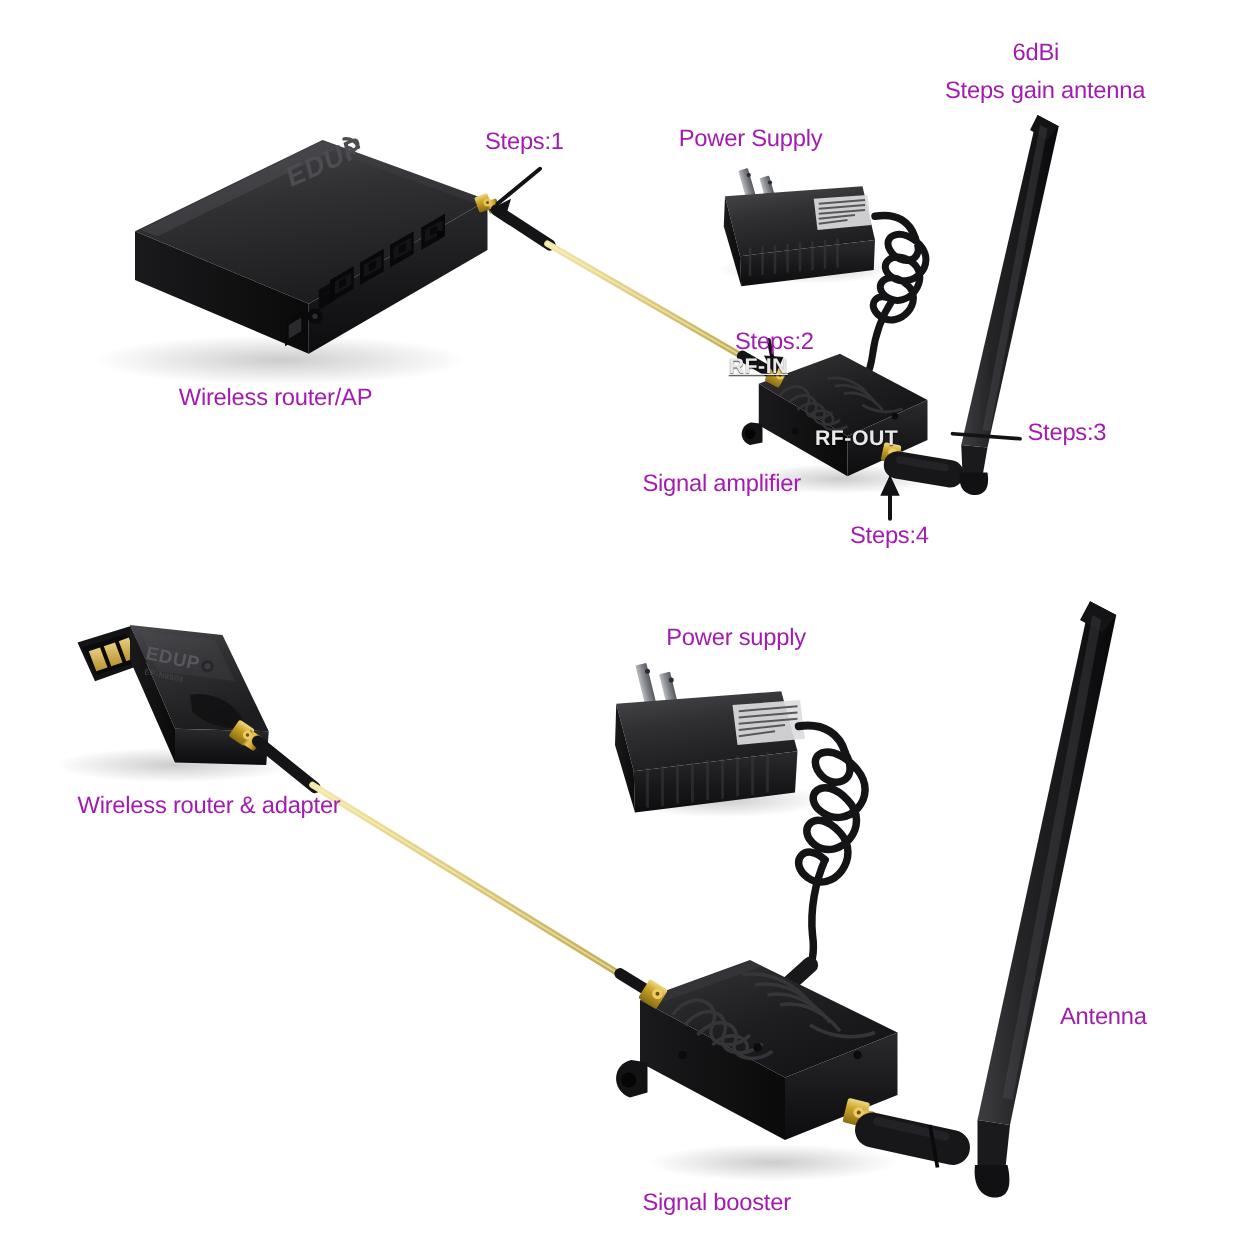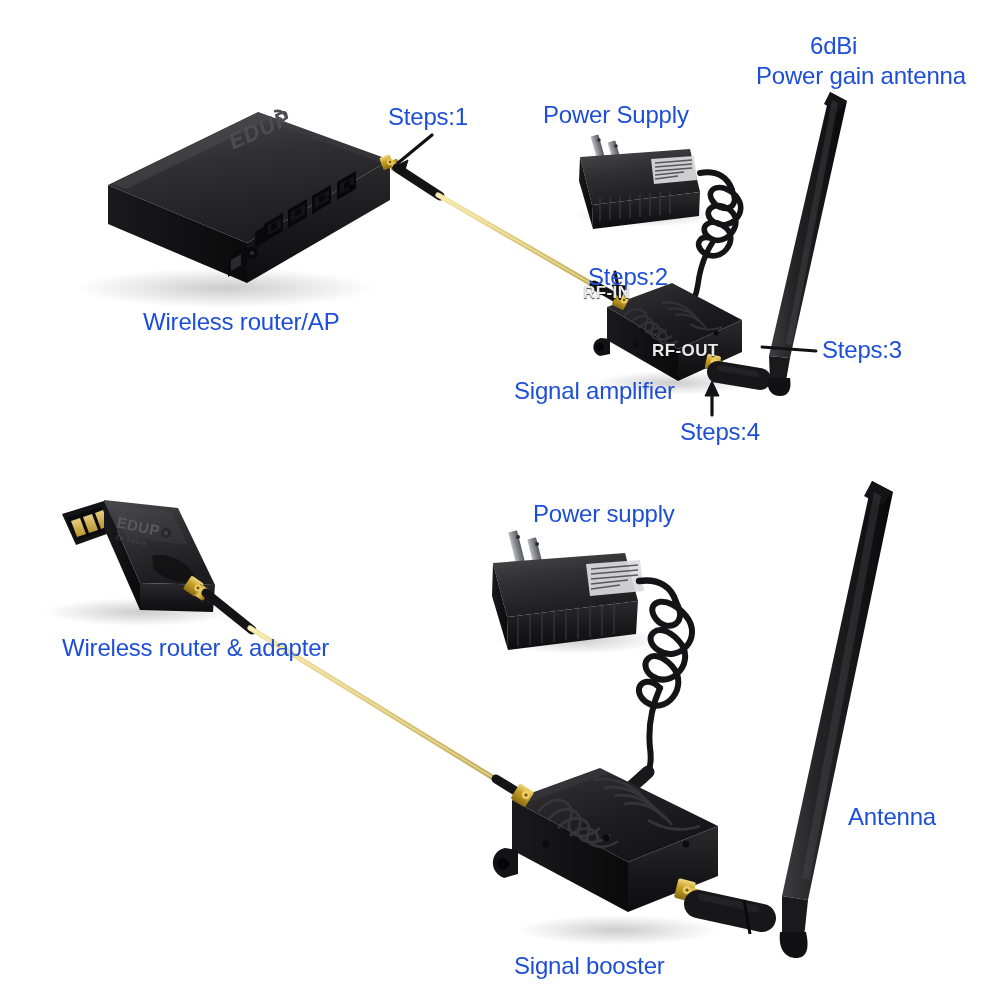--- a/index.html
+++ b/index.html
@@ -11,23 +11,23 @@
   #canvas {
     position: relative;
     width: 1000px;
     height: 1000px;
     background: #ffffff;
     overflow: hidden;
     font-family: "Liberation Sans", sans-serif;
   }
   .lbl {
     position: absolute;
-    color: #1d4ed8;
+    color: #a21caf;
     font-family: "Liberation Sans", sans-serif;
-    font-size: 24px;
+    font-size: 19px;
     line-height: 1.15;
     white-space: nowrap;
     letter-spacing: -0.2px;
   }
   .lbl.onpart {
     color: #e9e9ea;
     font-weight: 700;
     font-size: 17px;
     letter-spacing: 0.4px;
     text-shadow: 0 1px 1px rgba(0,0,0,.75);
@@ -449,29 +449,29 @@
       <path d="M874 492 L881 496 L810 880 L802 878 Z" fill="#5d5d63" opacity="0.28"></path>
 
       <path d="M782 896 L808 900 L804 938 L782 936 Z" fill="#1a1a1d"></path>
       <path d="M780 932 C 778 950, 786 958, 796 958 C 806 958, 810 950, 806 932 Z" fill="#111113"></path>
     </g>
 
   </svg>
 
   <div class="lbl" style="left:810px; top:32px;">6dBi</div>
 
-  <div class="lbl" style="left:756px; top:62px;">Power gain antenna</div>
+  <div class="lbl" style="left:756px; top:62px;">Steps gain antenna</div>
 
   <div class="lbl" style="left:388px; top:103px;text-align:right;">Steps:1</div>
 
   <div class="lbl" style="left:543px; top:101px;">Power Supply</div>
 
   <div class="lbl" style="left:588px; top:263px;">Steps:2</div>
 
-  <div class="lbl onpart" style="left:583px; top:283px;">RF-IN</div>
+  <div class="lbl onpart" style="left:583px; top:283px;text-decoration:underline;">RF-IN</div>
 
   <div class="lbl onpart" style="left:652px; top:341px;">RF-OUT</div>
 
   <div class="lbl" style="left:822px; top:336px;">Steps:3</div>
 
   <div class="lbl" style="left:680px; top:418px;">Steps:4</div>
 
   <div class="lbl" style="left:514px; top:377px;">Signal amplifier</div>
 
   <div class="lbl" style="left:143px; top:308px;">Wireless router/AP</div>

